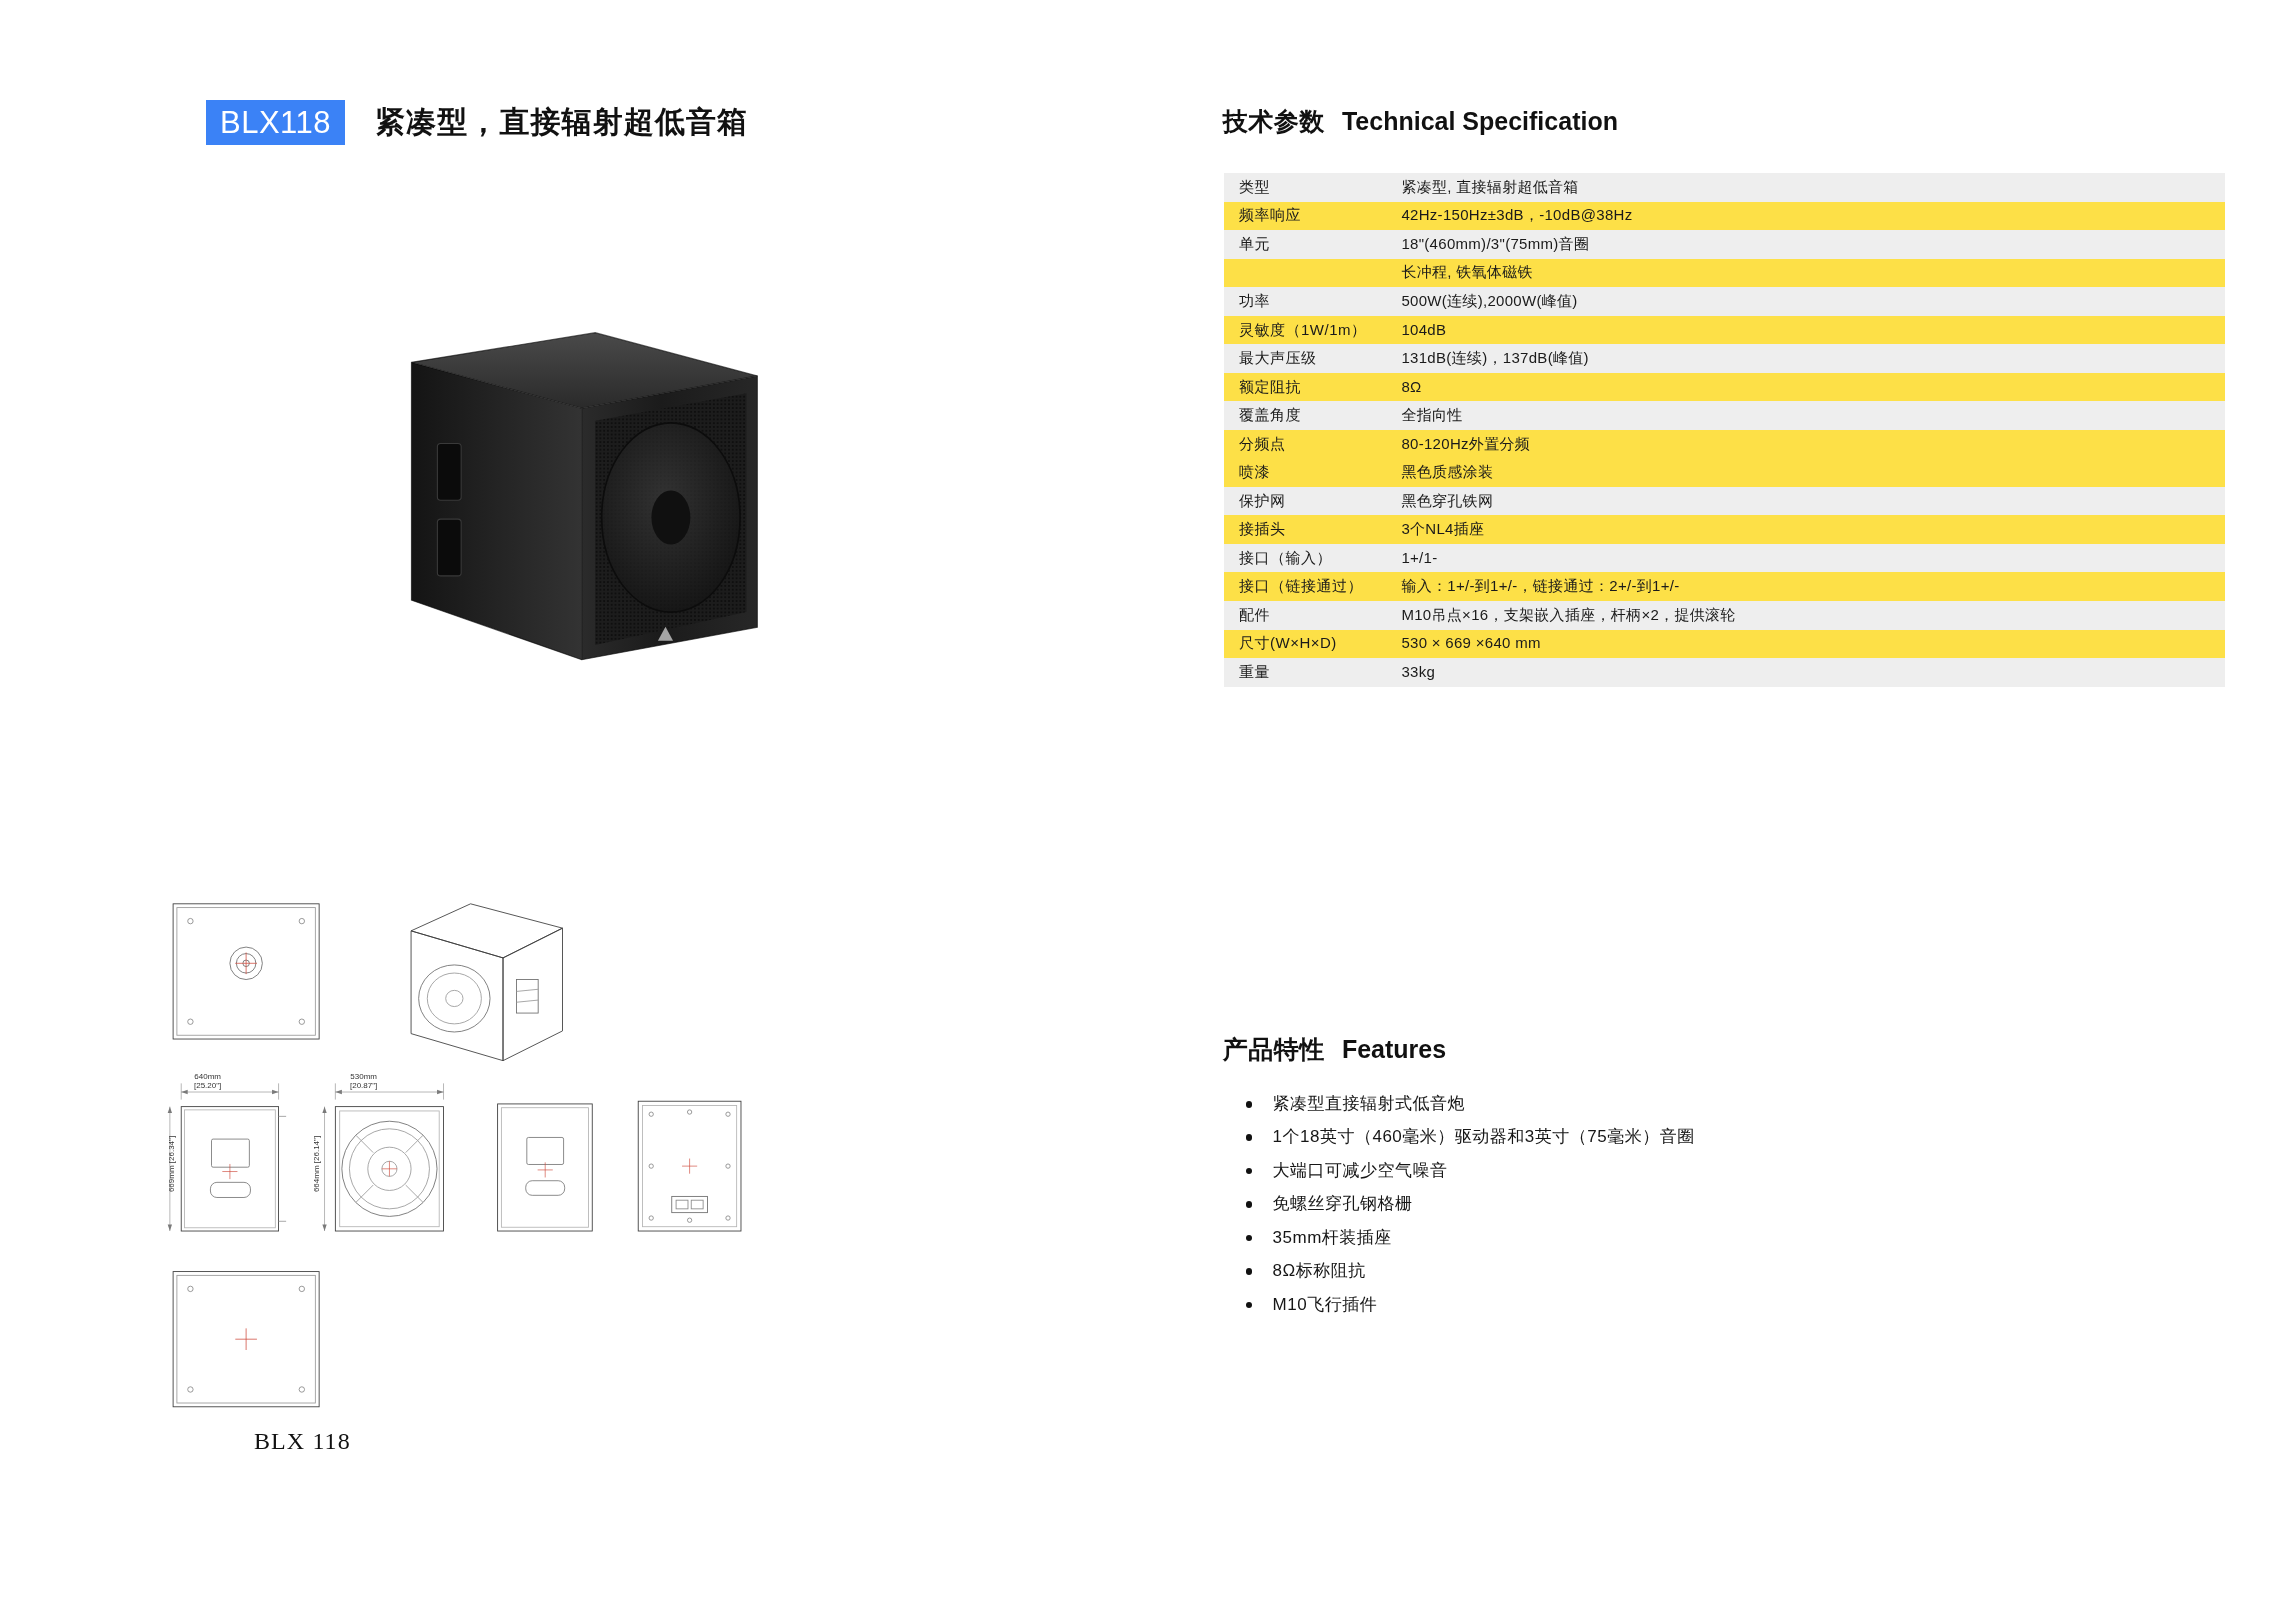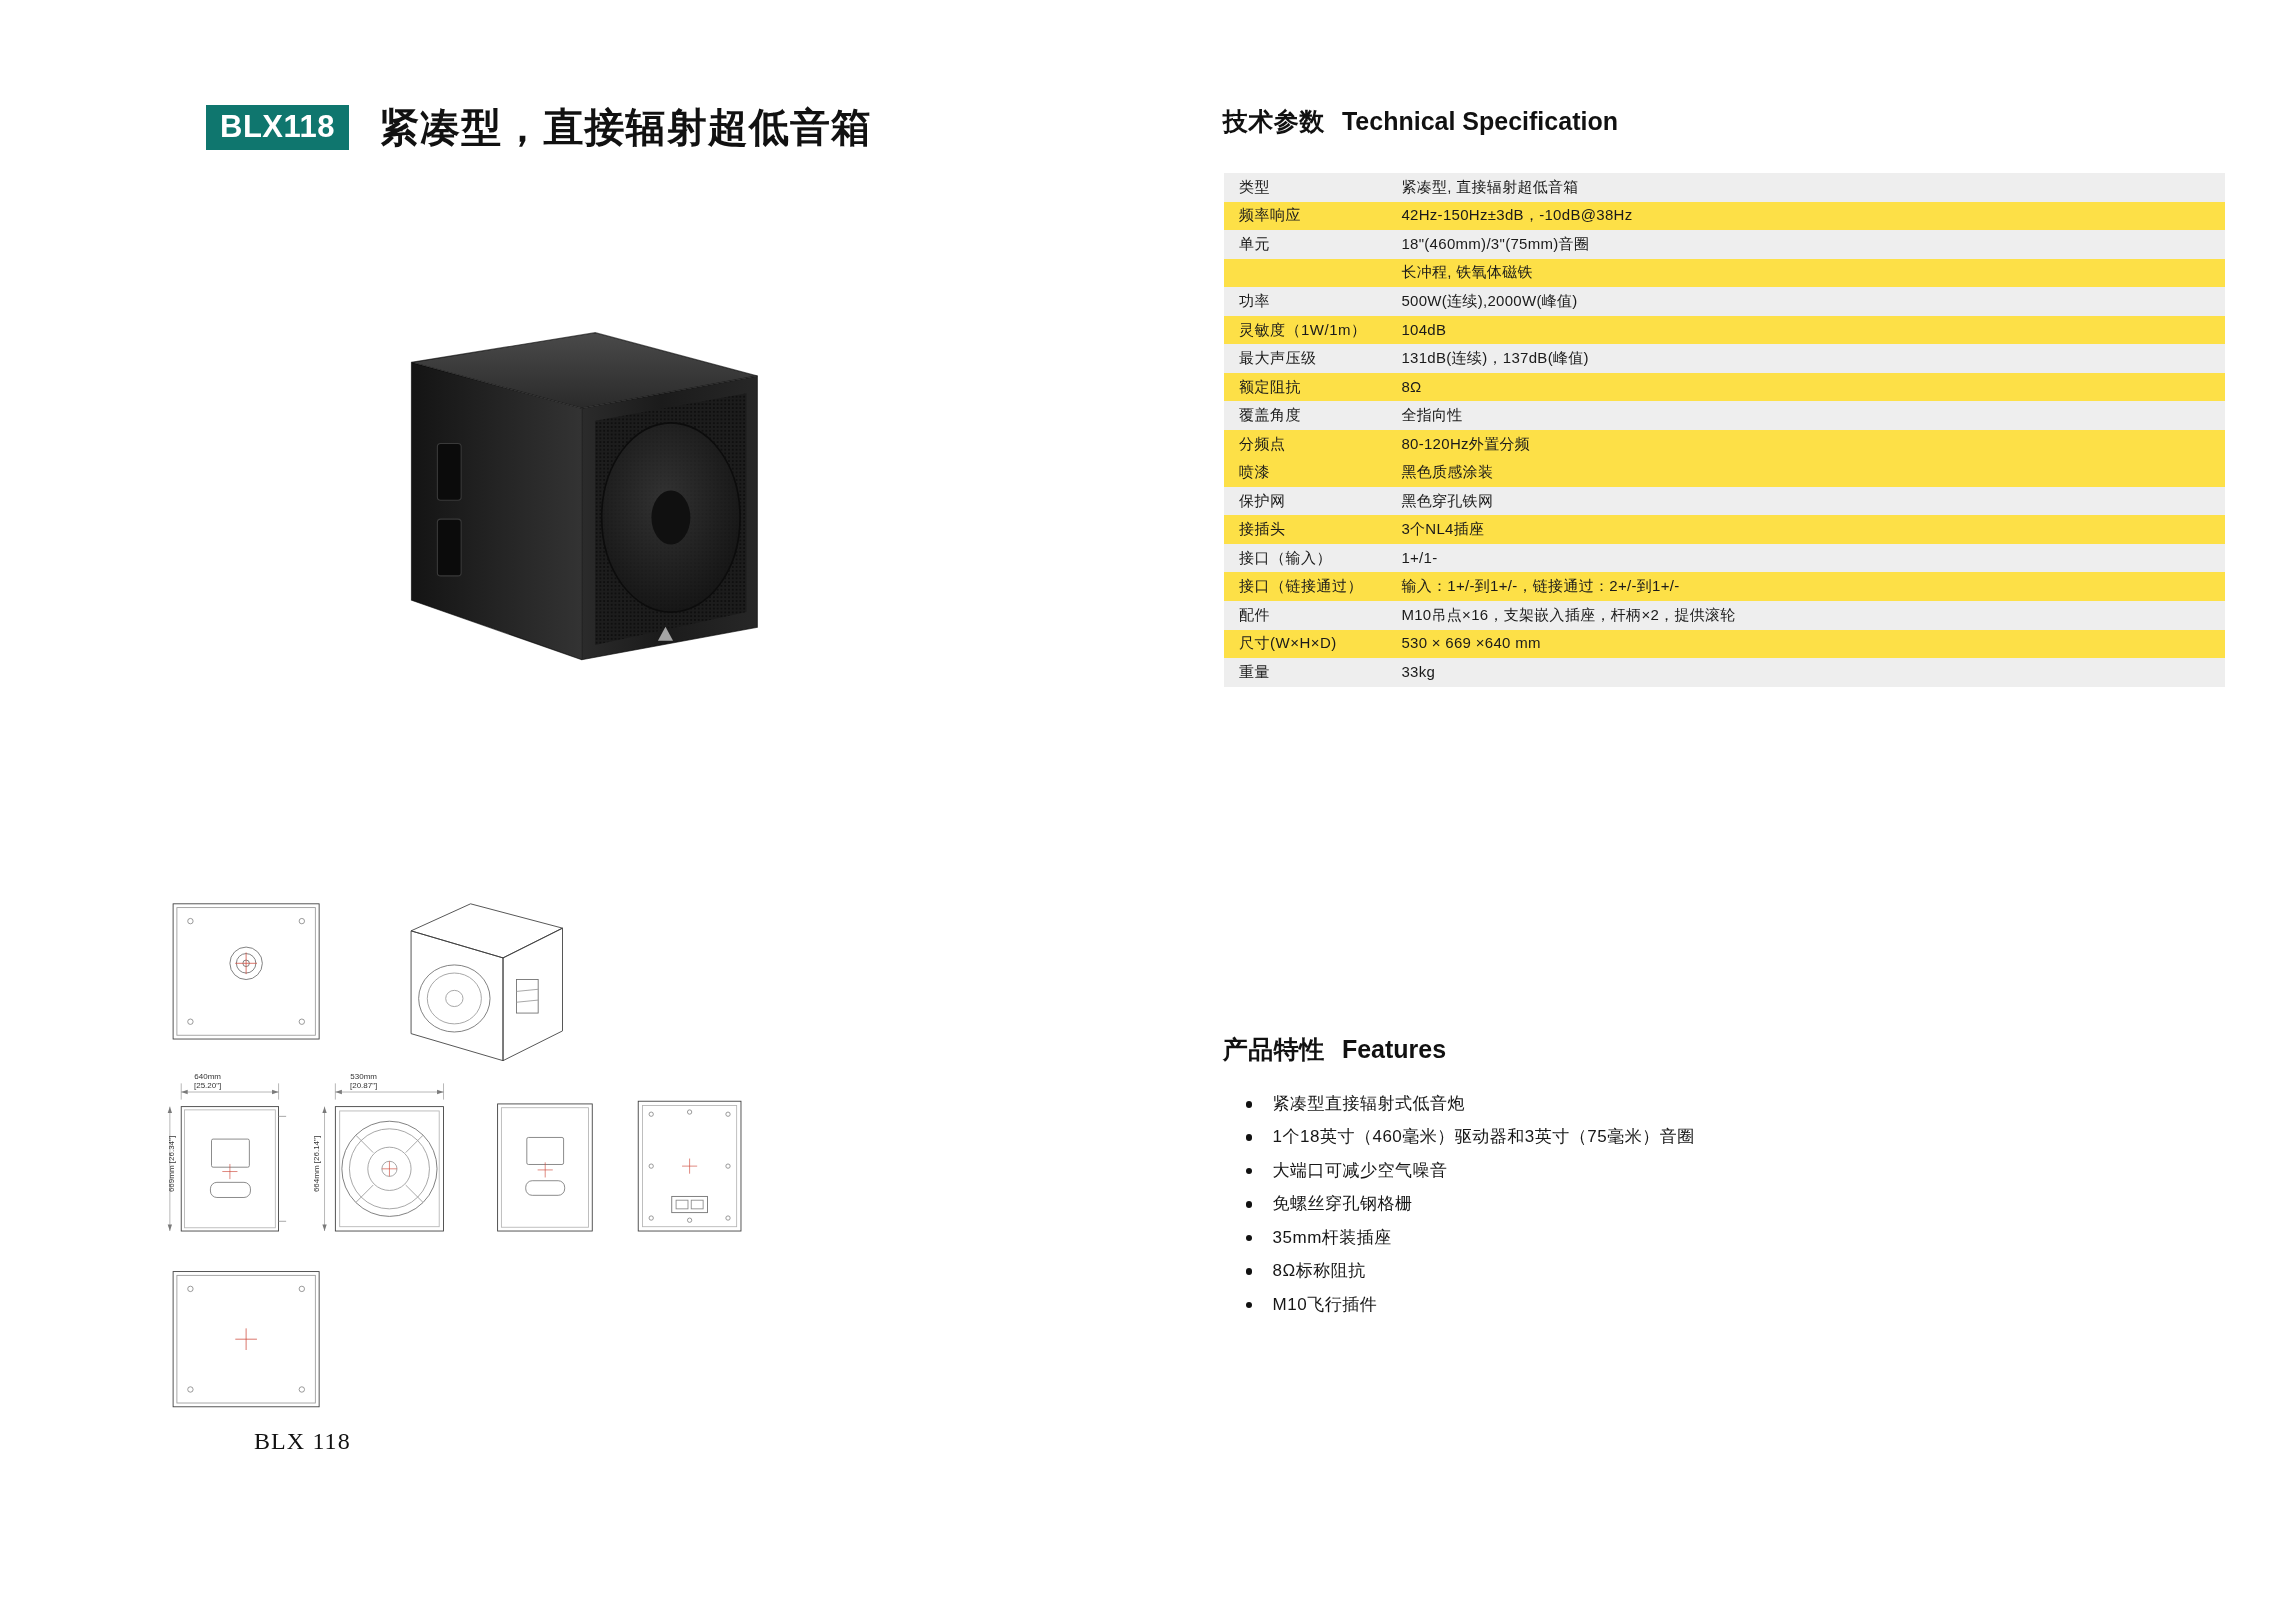--- a/index.html
+++ b/index.html
@@ -26,32 +26,32 @@
   }
 
   .title-row {
     position: absolute;
     left: 206px;
     top: 100px;
     display: flex;
     align-items: center;
   }
   .model-badge {
-    background: #0f766e;
+    background: #3b82f6;
     color: #ffffff;
     font-size: 31px;
-    font-weight: bold;
+    font-weight: normal;
     letter-spacing: 0.5px;
     padding: 6.5px 14px 7.6px 14px;
     line-height: 1;
     font-family: "Liberation Sans", sans-serif;
   }
   .title-cn {
     margin-left: 30px;
-    font-size: 40px;
+    font-size: 30px;
     font-weight: bold;
     letter-spacing: 1.1px;
     color: #111111;
     white-space: nowrap;
   }
 
   
   .photo-wrap {
     position: absolute;
     left: 379px;

